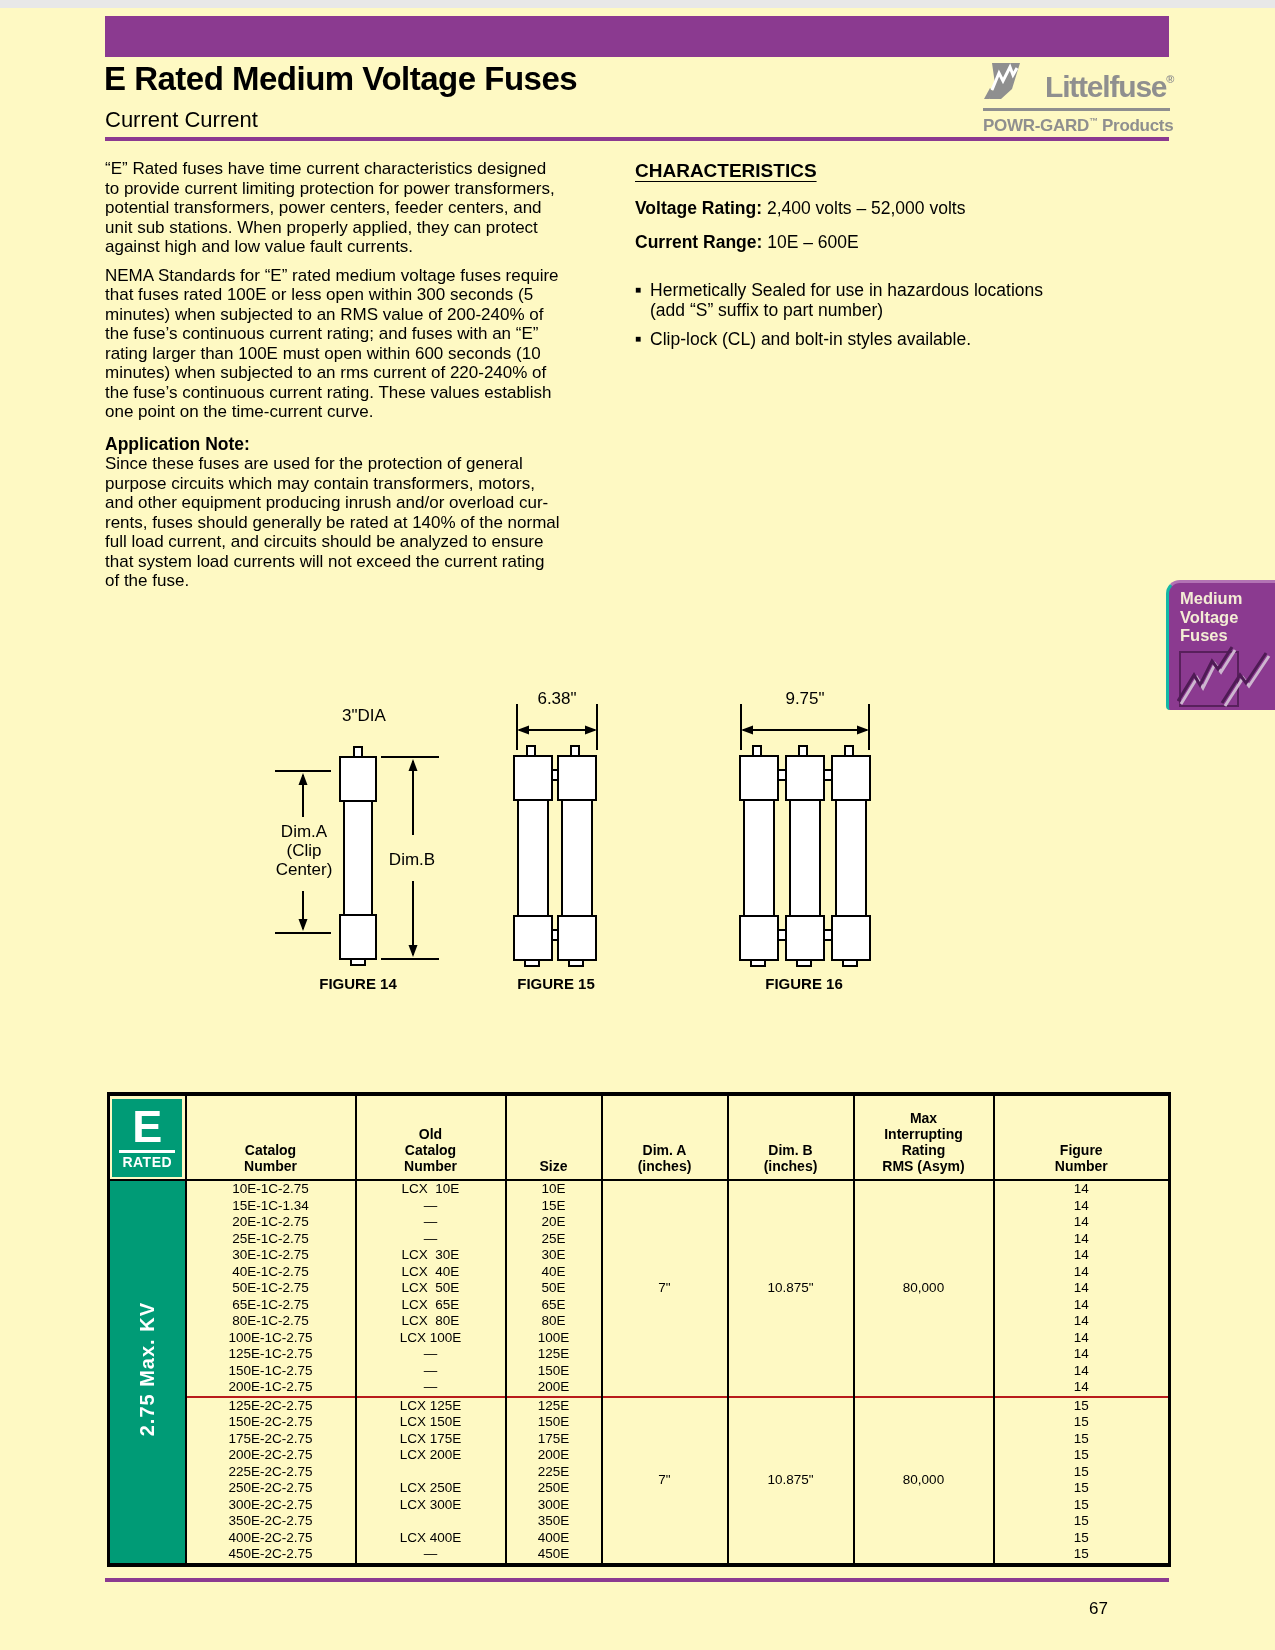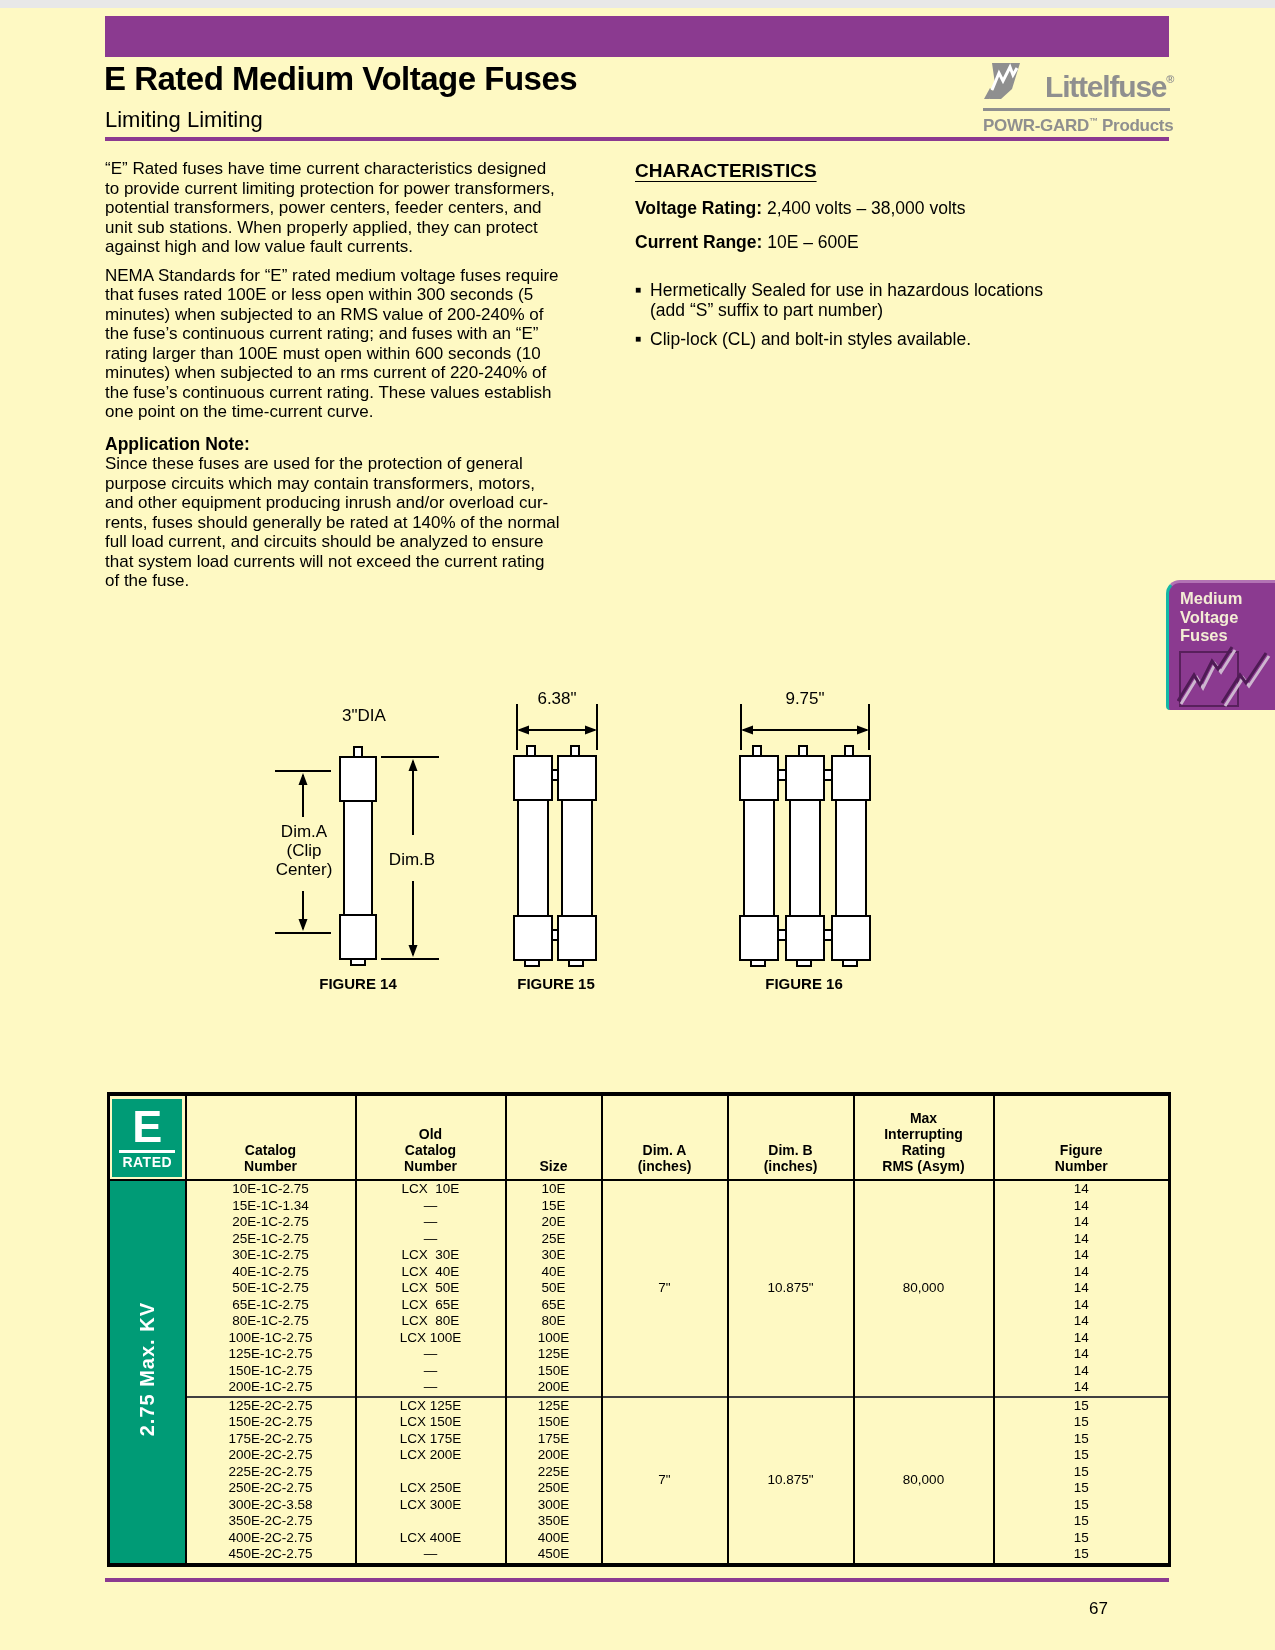--- a/index.html
+++ b/index.html
@@ -57,21 +57,21 @@
 
   
   .spec{position:absolute;left:107px;top:1084px;width:1061px;border-collapse:collapse;
     table-layout:fixed;border:3px solid #000;border-top-width:4px;border-bottom-width:4px}
   .spec th{border-left:2px solid #000;border-right:2px solid #000;border-bottom:2px solid #000;
     vertical-align:bottom;font-size:14px;line-height:16px;font-weight:bold;
     padding:0 2px 5px;height:86px;text-align:center}
   .spec th.badge-th{vertical-align:middle;padding:0}
   .spec td{border-left:2px solid #000;border-right:2px solid #000;text-align:center;
     font-size:13.5px;line-height:16.5px;padding:0}
-  .spec .group-start td{border-top:2px solid #404040}
+  .spec .group-start td{border-top:2px solid #b91c1c}
   .kv-cell{background:var(--green);vertical-align:middle}
   .kv-text{display:inline-block;writing-mode:vertical-rl;transform:rotate(180deg);
     color:#fff;font-weight:bold;font-size:20px;letter-spacing:1px}
   .c-old{white-space:pre}
   .erated{width:70px;height:78px;margin:3px auto 2px;background:var(--green);
     display:flex;flex-direction:column;align-items:center;justify-content:center}
   .erated .e{color:#fff;font-size:45px;line-height:42px;font-weight:bold}
   .erated .eline{width:56px;height:3px;background:#fff;margin:2px 0 1px}
   .erated .word{color:#fff;font-size:14px;font-weight:bold;letter-spacing:0.5px;line-height:16px}
 
@@ -79,21 +79,21 @@
   .rule-bottom{left:105px;top:1570px;width:1064px;height:4px;background:var(--purple)}
   .page-num{left:1062px;top:1591px;width:46px;text-align:right;font-size:17px}
 </style>
 </head>
 <body>
 
 <div class="page">
 
   <div class="abs banner"></div>
   <div class="abs title">E Rated Medium Voltage Fuses</div>
-  <div class="abs subtitle">Limiting Limiting</div>
+  <div class="abs subtitle">Current Current</div>
   <div class="abs rule-top"></div>
 
   <div class="abs logo">
     <div class="logo-row">
       <span>
         <svg width="38" height="38" viewBox="0 0 38 38">
           <polygon class="lf-shape" points="9,1 37,1 29,27 18,37 6,37 12,22"></polygon>
           <polygon class="lf-shape" points="1,37 7,26 11,31 6,37"></polygon>
           <polyline points="9,28 16,11 20,19 27,5 30,13 34,6" stroke="#fff" stroke-width="3" fill="none"></polyline>
         </svg>
@@ -123,21 +123,21 @@
 purpose circuits which may contain transformers, motors,
 and other equipment producing inrush and/or overload cur-
 rents, fuses should generally be rated at 140% of the normal
 full load current, and circuits should be analyzed to ensure
 that system load currents will not exceed the current rating
 of the fuse.</div>
   </div>
 
   <div class="abs col-right">
     <div class="section-heading">CHARACTERISTICS</div>
-    <div class="char-row"><b>Voltage Rating:</b> <span>2,400 volts – 38,000 volts</span></div>
+    <div class="char-row"><b>Voltage Rating:</b> <span>2,400 volts – 52,000 volts</span></div>
     <div class="char-row"><b>Current Range:</b> <span>10E – 600E</span></div>
     <div class="options-wrap">
       <div class="bullet">
         <span class="bullet-sq">■</span>
         <span class="ml">Hermetically Sealed for use in hazardous locations
 (add “S” suffix to part number)</span>
       </div>
       <div class="bullet">
         <span class="bullet-sq">■</span>
         <span class="ml">Clip-lock (CL) and bolt-in styles available.</span>
@@ -409,21 +409,21 @@
           <td class="c-size">225E</td>
           <td class="c-fig">15</td>
         </tr>
         <tr>
           <td class="c-cat">250E-2C-2.75</td>
           <td class="c-old">LCX 250E</td>
           <td class="c-size">250E</td>
           <td class="c-fig">15</td>
         </tr>
         <tr>
-          <td class="c-cat">300E-2C-3.58</td>
+          <td class="c-cat">300E-2C-2.75</td>
           <td class="c-old">LCX 300E</td>
           <td class="c-size">300E</td>
           <td class="c-fig">15</td>
         </tr>
         <tr>
           <td class="c-cat">350E-2C-2.75</td>
           <td class="c-old"></td>
           <td class="c-size">350E</td>
           <td class="c-fig">15</td>
         </tr>

